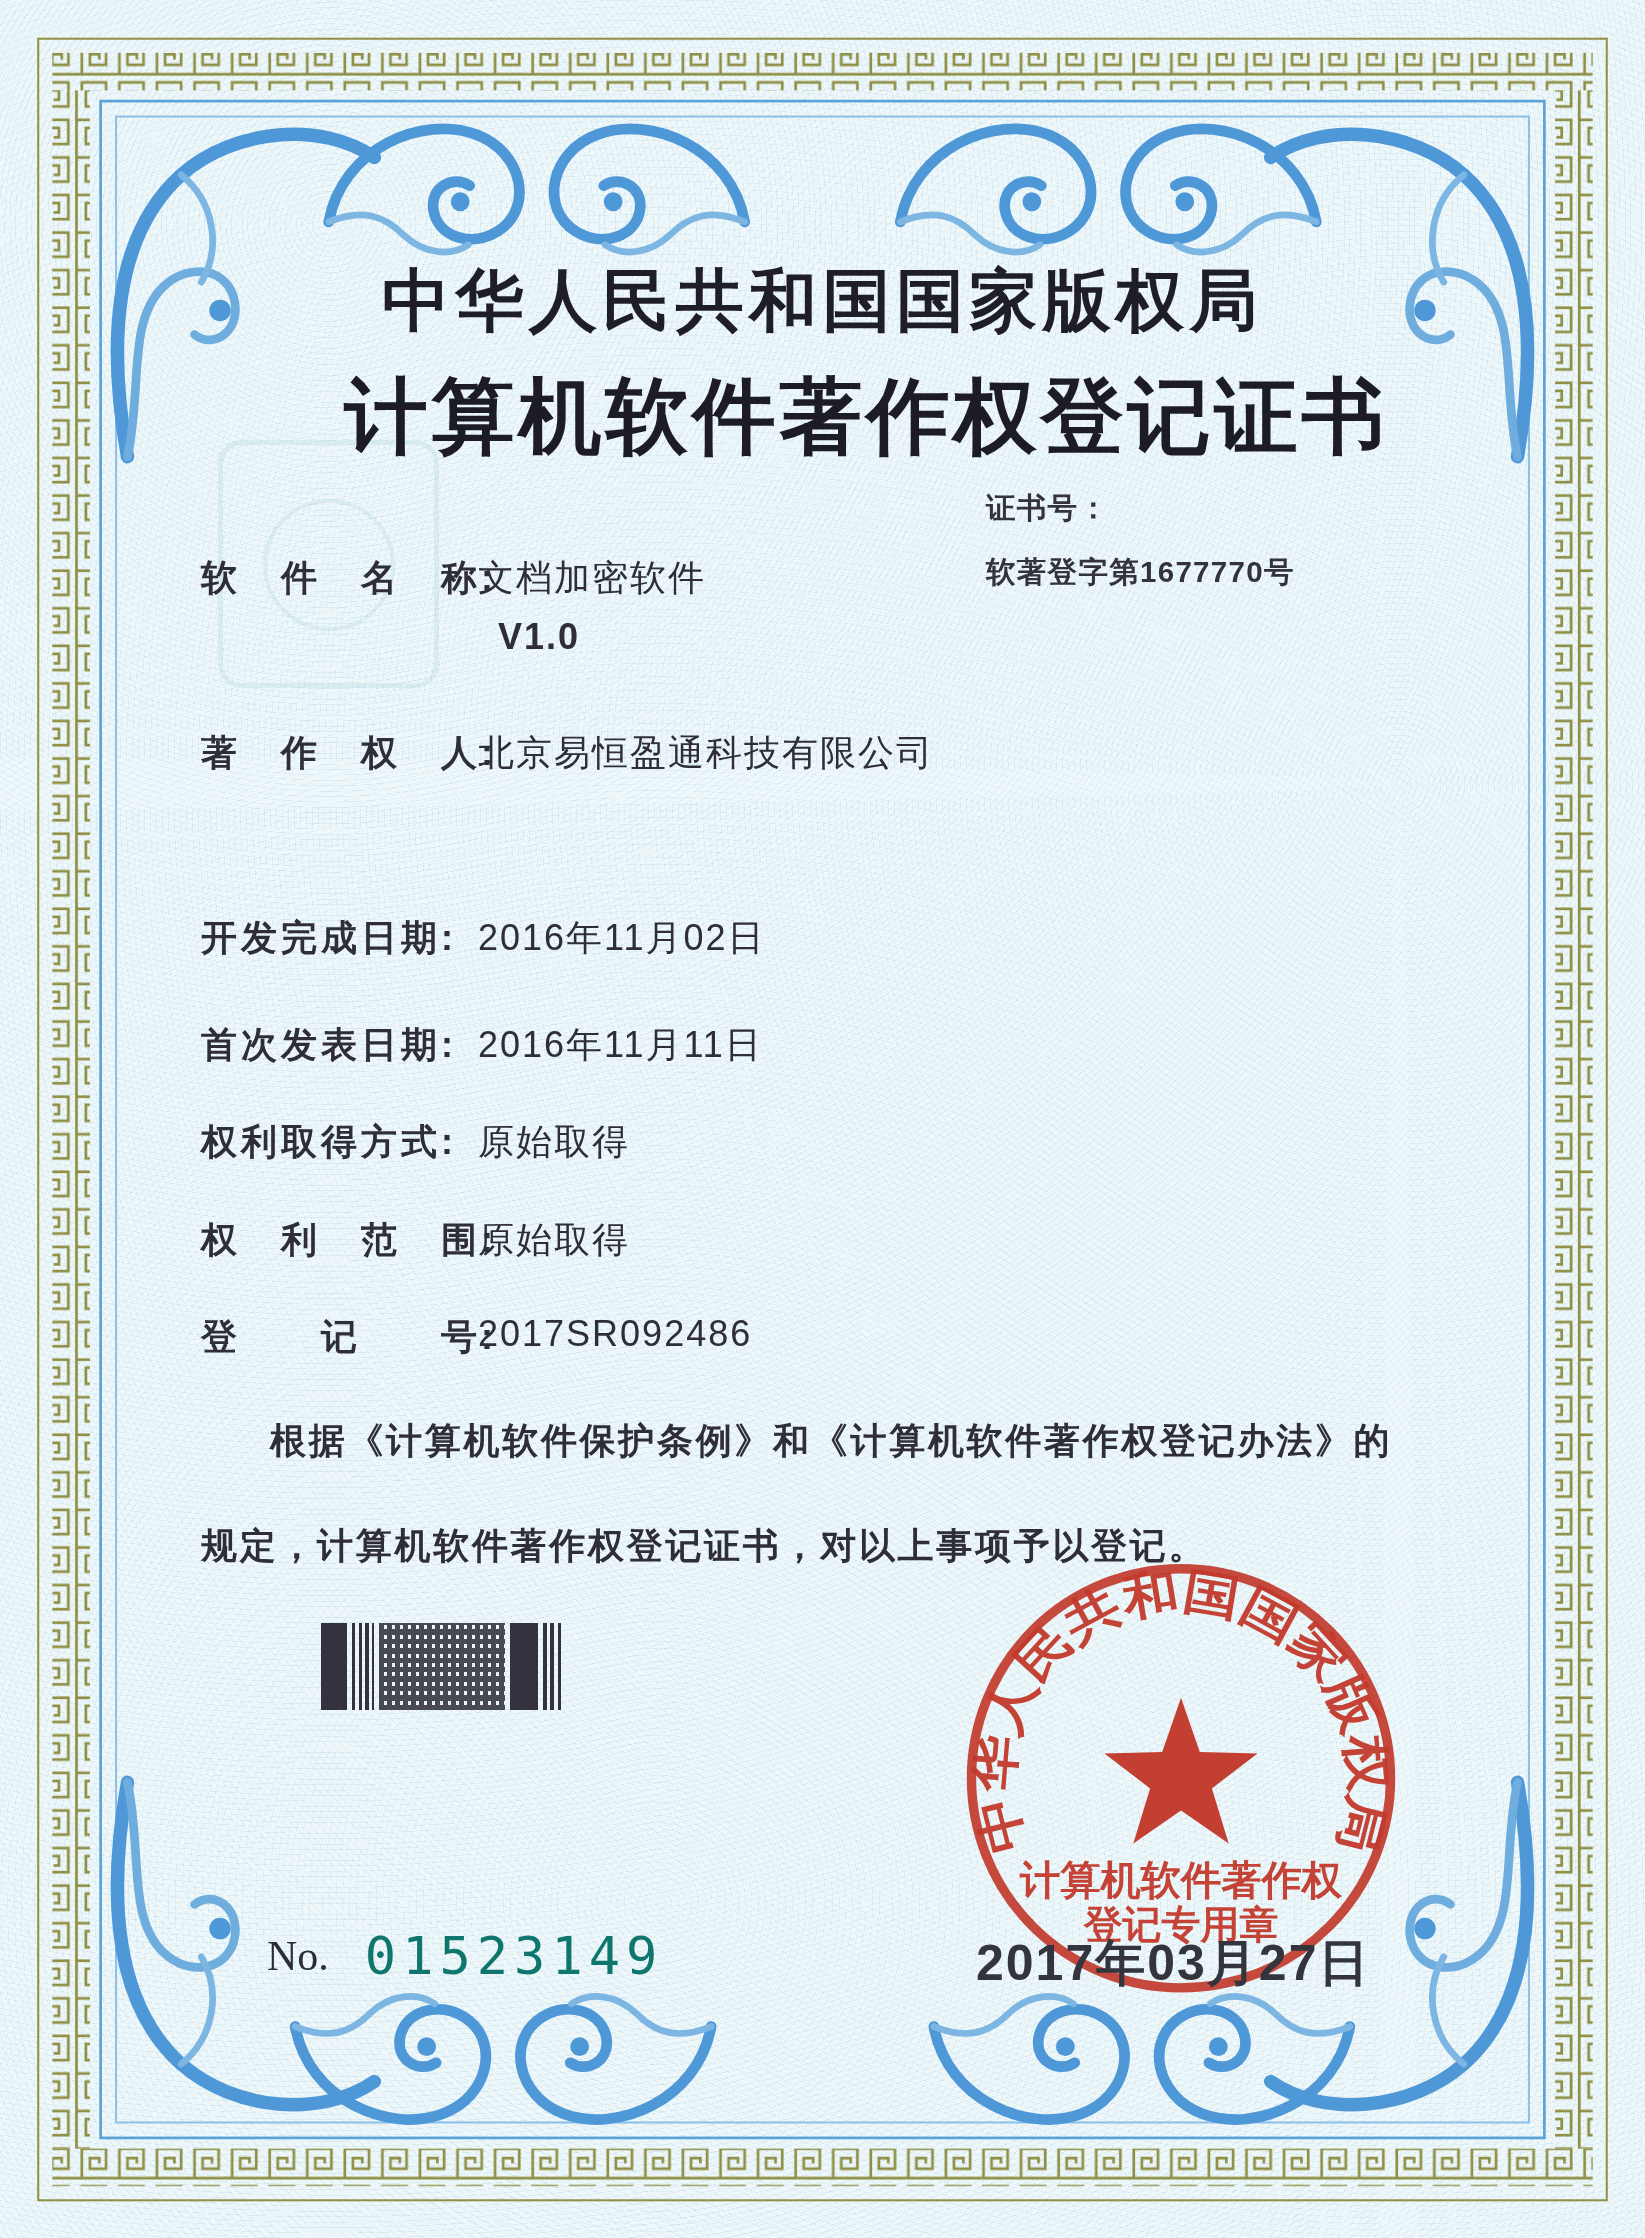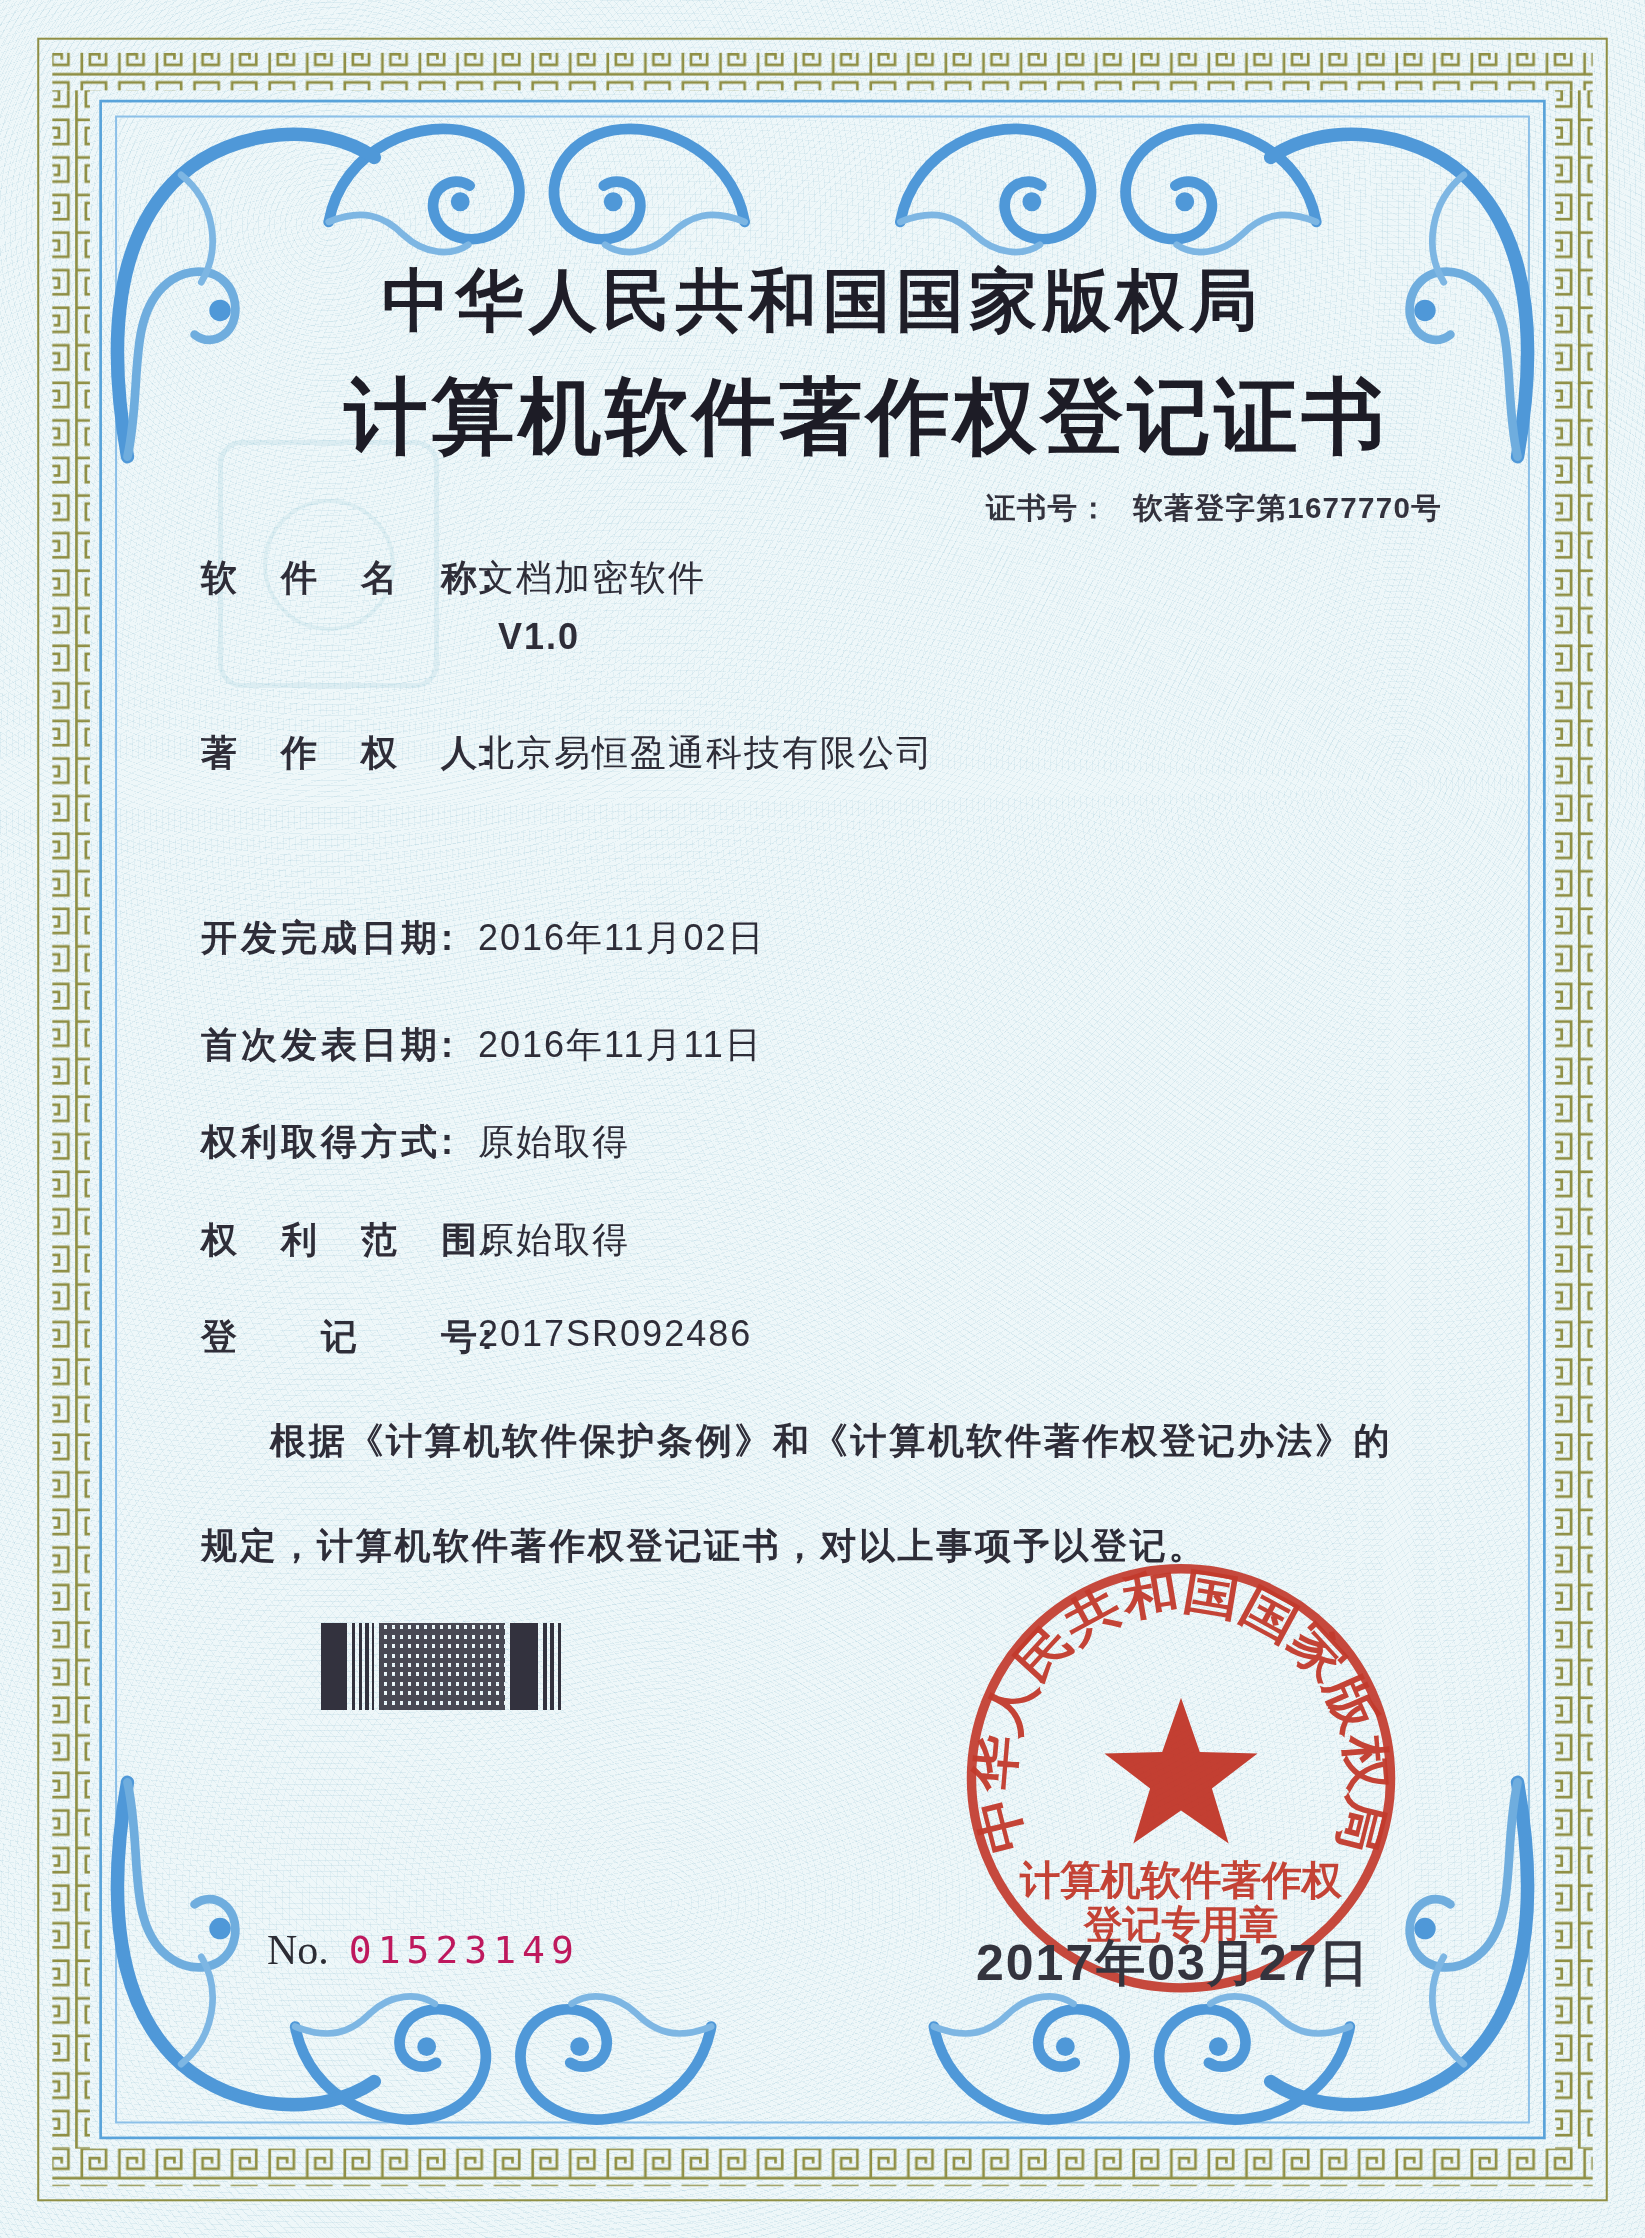--- a/index.html
+++ b/index.html
@@ -18,21 +18,21 @@
   .title{
     left:0;top:256px;width:1645px;text-align:center;
     font-size:68px;font-weight:700;letter-spacing:5.4px;color:#1f1e28;
   }
   .subtitle{
     left:0;top:362px;width:1645px;text-align:center;
     font-size:83px;font-weight:700;letter-spacing:4px;color:#1d1c26;margin-left:44px;
   }
   .certno{
     top:489px;left:986px;font-size:29.5px;font-weight:700;color:#33323d;
-    display:flex;gap:24px;letter-spacing:1.3px;
+    display:flex;gap:24px;letter-spacing:1.3px;flex-direction:column;
   }
   .row{left:0;top:0;width:1645px;}
   .lbl{
     position:absolute;left:201px;font-size:36px;font-weight:700;
     color:#2e2d38;letter-spacing:4px;white-space:pre;
   }
   .val{
     position:absolute;left:478px;font-size:36px;font-weight:400;
     color:#2e2d38;letter-spacing:2px;white-space:pre;
   }
@@ -65,22 +65,22 @@
   .seal-svg text{font-family:"Liberation Sans", sans-serif;}
   .date{
     top:1930px;left:976px;font-size:50px;font-weight:600;
     color:#34343e;letter-spacing:2px;z-index:6;
   }
   .serial{
     top:1926px;left:267px;display:flex;align-items:center;gap:20px;z-index:6;
   }
   .serial .prefix{font-family:"Liberation Serif", serif;font-size:42px;color:#2c2c34;}
   .serial .number{
-    font-family:"DejaVu Sans Mono", monospace;font-size:38px;color:#be185d;
-    letter-spacing:6px;font-weight:400;
+    font-family:"DejaVu Sans Mono", monospace;font-size:52px;color:#0f766e;
+    letter-spacing:6px;font-weight:400;margin-left:16px;
   }
 </style>
 </head>
 <body>
 
 <svg class="layer" aria-hidden="true" viewBox="0 0 2452 3336" width="1645" height="2239">
   <defs>
     <pattern id="meanderH" width="56" height="56" patternUnits="userSpaceOnUse">
       <path d="M0 54 H56 M10 54 V10 H46 V40 H22 V24 H36 V32" fill="none" stroke="#8f8f45" stroke-width="4"></path>
     </pattern>

